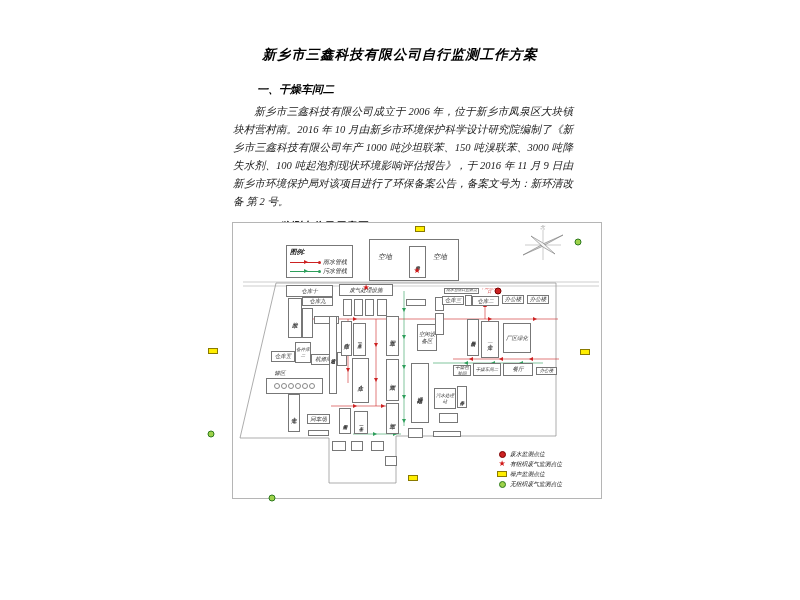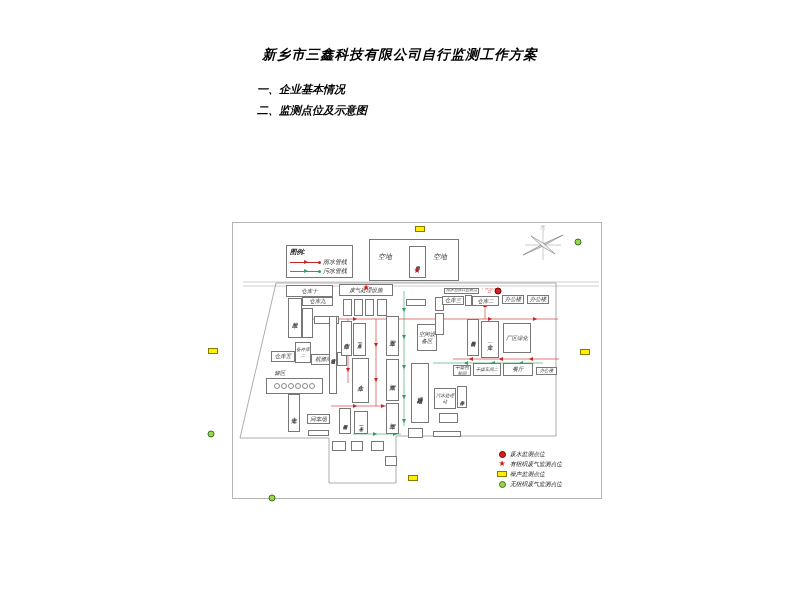--- a/index.html
+++ b/index.html
@@ -54,21 +54,22 @@
   .compass-label{position:absolute;font-size:5px;color:#999;}
 </style>
 </head>
 <body>
 
 <div id="page">
 
   <div class="doc-title">新乡市三鑫科技有限公司自行监测工作方案</div>
 
   <div class="doc-body">
-    <div class="h1">一、企业基本情况</div>
+    <div class="h1">一、干燥车间二</div>
+    <div class="para">新乡市三鑫科技有限公司成立于 2006 年，位于新乡市凤泉区大块镇块村营村南。2016 年 10 月由新乡市环境保护科学设计研究院编制了《新乡市三鑫科技有限公司年产 1000 吨沙坦联苯、150 吨溴联苯、3000 吨降失水剂、100 吨起泡剂现状环境影响评估报告》，于 2016 年 11 月 9 日由新乡市环境保护局对该项目进行了环保备案公告，备案文号为：新环清改备 第 2 号。</div>
     <div class="h2">二、监测点位及示意图</div>
   </div>
 
   <div id="diagram">
     <svg id="dsvg">
         <polygon points="43,60 323,60 323,213 163,213 163,260 96,260 96,215 7,215" fill="none" stroke="#8a8a8a" stroke-width="0.7"></polygon>
         <line x1="10" y1="59" x2="366" y2="59" stroke="#9a9a9a" stroke-width="0.5"></line>
         <line x1="10" y1="63" x2="366" y2="63" stroke="#9a9a9a" stroke-width="0.5"></line>
         <line x1="68" y1="96" x2="325" y2="96" stroke="#cc2222" stroke-width="0.6"></line>
         <polygon points="90,94 94,96 90,98" fill="#cc2222"></polygon>

